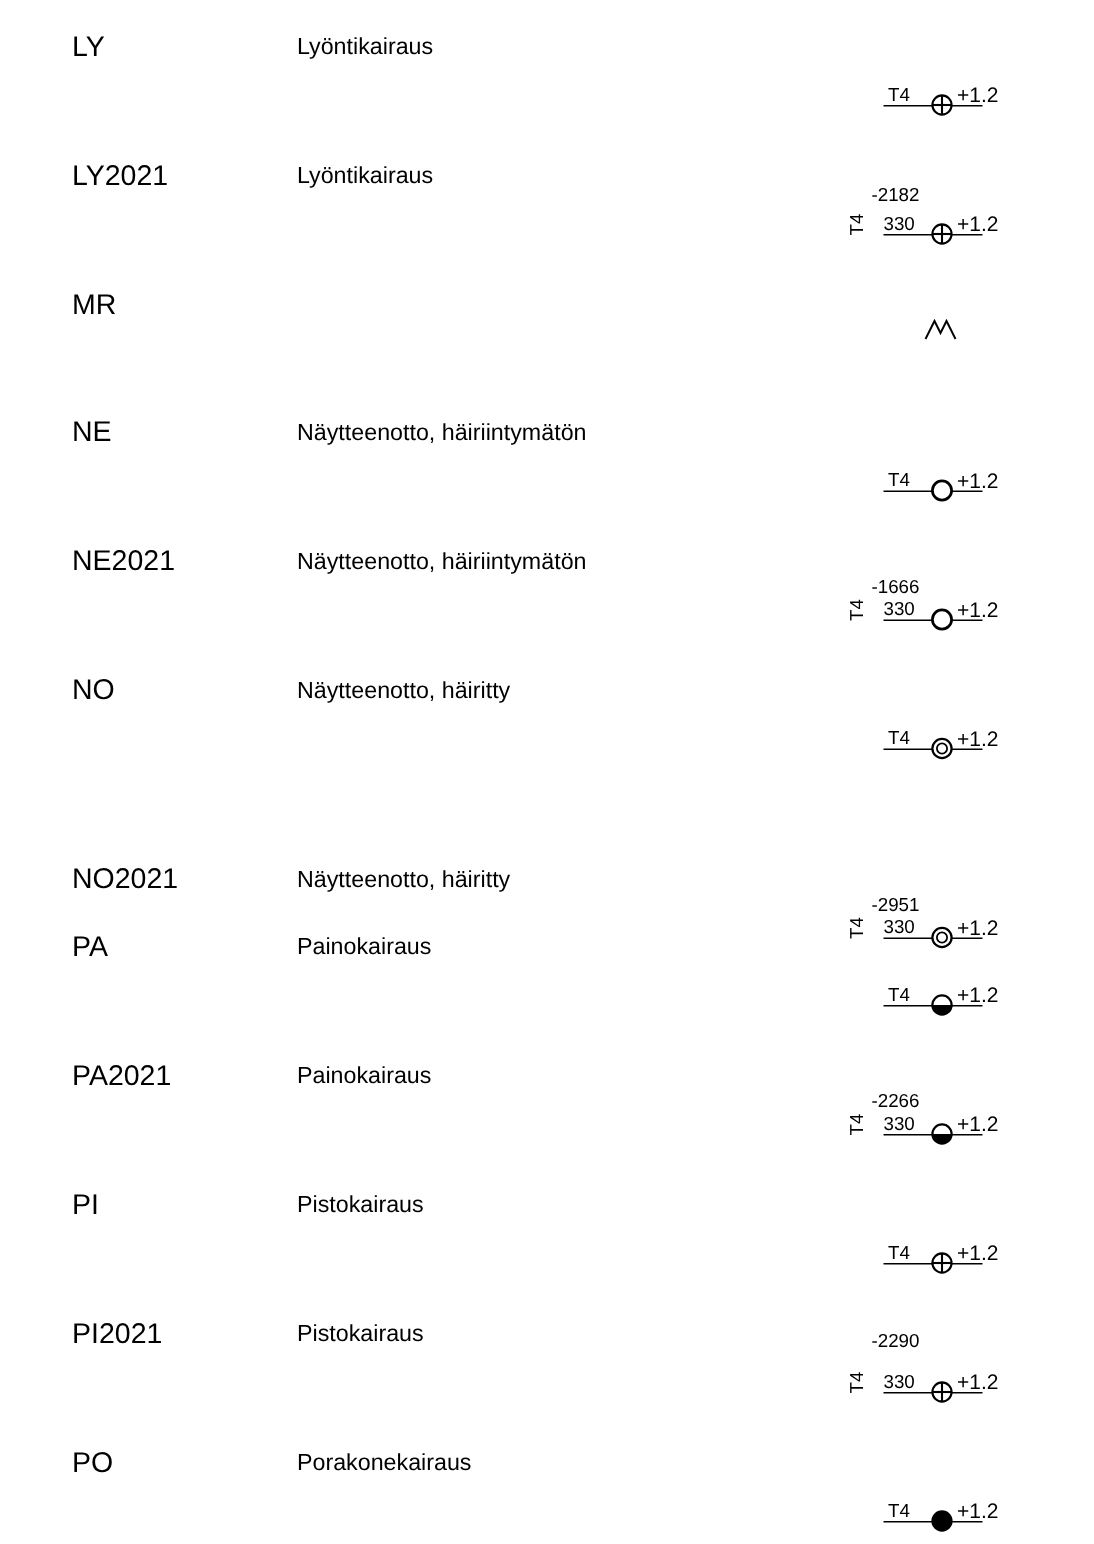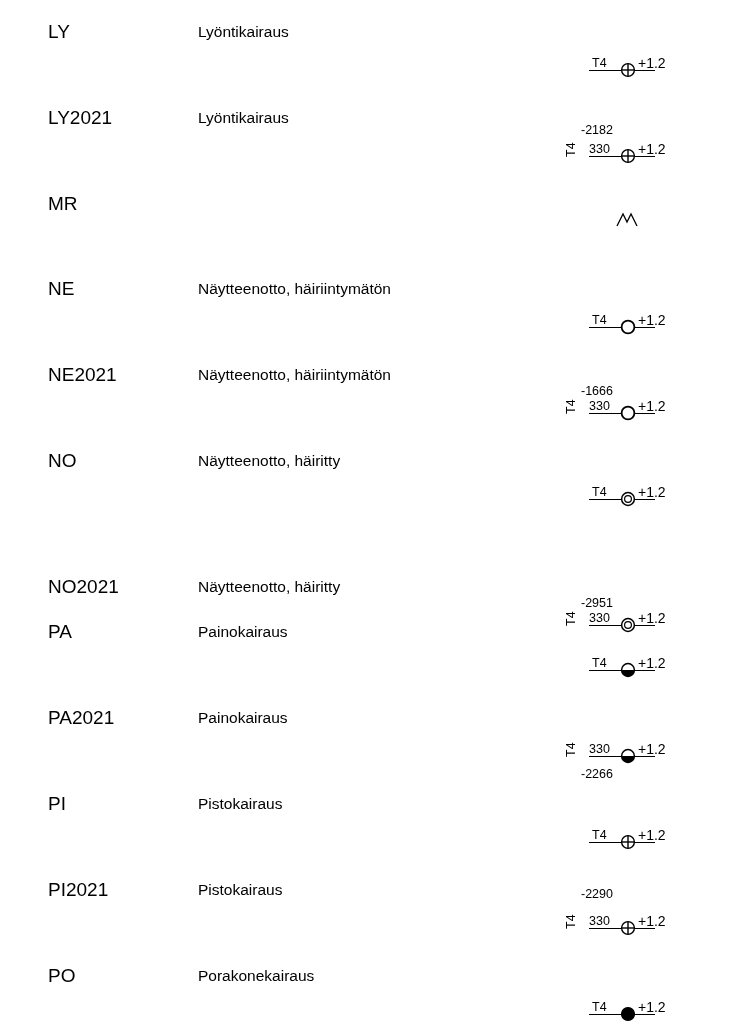--- a/index.html
+++ b/index.html
@@ -226,21 +226,21 @@
       <div class="sym">
         <div class="ground" style="left: 49px; top: 48px; width: 66px;"></div>
         <div class="marker" style="left: 77px; top: 37px;">
           <svg width="22" height="22" viewBox="0 0 22 22">
             <circle cx="11" cy="11" r="6.4" fill="#fff" stroke="#000" stroke-width="1.5"></circle>
             <path d="M 4.6 11 A 6.4 6.4 0 0 0 17.4 11 Z" fill="#000"></path>
           </svg>
         </div>
         <div class="lbl-elev" style="left: 98px; top: 35px;">+1.2</div>
         <div class="lbl-num" style="left: 49px; top: 35px;">330</div>
-        <div class="lbl-depth" style="left: 41px; top: 20px; margin-top: 40px;">-2266</div>
+        <div class="lbl-depth" style="left: 41px; top: 20px;">-2266</div>
         <div class="lbl-vert" style="left: 25px; top: 49px;">T4</div>
       </div>
     </div>
     <div class="row" style="top: 794px;">
       <div class="code">PI</div>
       <div class="desc">Pistokairaus</div>
       <div class="sym">
         <div class="ground" style="left: 49px; top: 48px; width: 66px;"></div>
         <div class="marker" style="left: 77px; top: 37px;">
           <svg width="22" height="22" viewBox="0 0 22 22">

